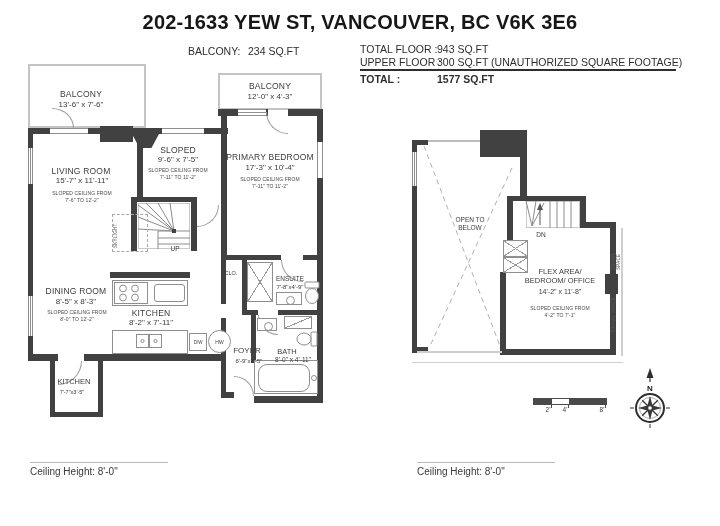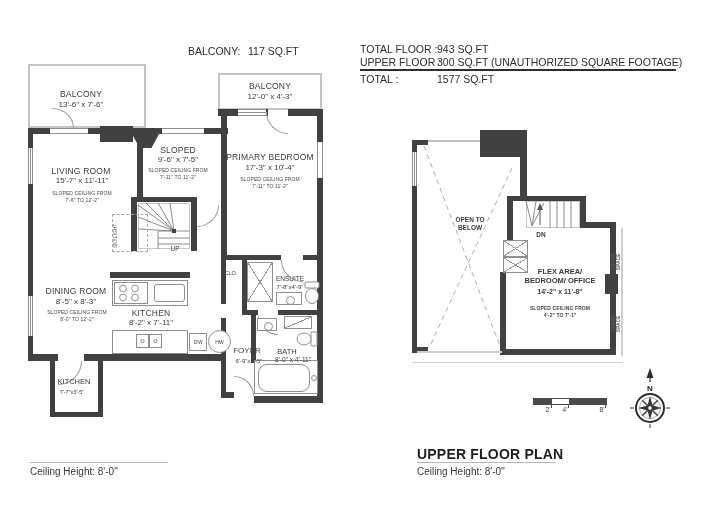--- a/index.html
+++ b/index.html
@@ -21,34 +21,35 @@
   .arc-bl{border-bottom-width:1px;border-left-width:1px;border-radius:0 0 0 100%;}
   .arc-br{border-bottom-width:1px;border-right-width:1px;border-radius:0 0 100% 0;}
   .lbl{position:absolute;transform:translateX(-50%);text-align:center;line-height:1.05;white-space:nowrap;color:#3c3c3c;}
   .rname{font-size:8.5px;letter-spacing:.2px;}
   .rdim{font-size:8px;}
   .rnote{font-size:5px;color:#4a4a4a;letter-spacing:.1px;}
   .tinyl{font-size:6.5px;}
   .vtext{position:absolute;writing-mode:vertical-rl;transform:rotate(180deg);font-size:4.5px;color:#5a5a5a;line-height:1;letter-spacing:.3px;}
   .title{position:absolute;left:0;top:11px;width:100%;text-align:center;font-size:20px;font-weight:700;color:#171717;letter-spacing:.2px;}
   .sum{position:absolute;font-size:10.5px;color:#2e2e2e;}
-  .sumb{font-weight:400;}
+  .sumb{font-weight:700;}
   .heading{position:absolute;font-size:14px;font-weight:700;color:#1f1f1f;letter-spacing:.2px;}
   .ceil{position:absolute;font-size:10px;color:#3a3a3a;}
   .rule{position:absolute;background:#b8b8b8;height:1px;}
   .circle{border-radius:50%;display:flex;align-items:center;justify-content:center;}
   svg{position:absolute;overflow:visible;}
 </style>
 </head>
 <body>
 
 <div id="page">
 
+  <div class="title">202-1633 YEW ST, VANCOUVER, BC V6K 3E6</div>
   <div class="sum" style="left:188px;top:45px;">BALCONY:</div>
-  <div class="sum" style="left:248px;top:45px;">117 SQ.FT</div>
+  <div class="sum" style="left:248px;top:45px;">234 SQ.FT</div>
   <div class="sum" style="left:360px;top:43px;">TOTAL FLOOR :</div>
   <div class="sum" style="left:437px;top:43px;">943 SQ.FT</div>
   <div class="sum" style="left:360px;top:56px;">UPPER FLOOR :</div>
   <div class="sum" style="left:437px;top:56px;">300 SQ.FT (UNAUTHORIZED SQUARE FOOTAGE)</div>
   <div class="abs" style="left:360px;top:69px;width:316px;height:2px;background:#2e2e2e;"></div>
   <div class="sum sumb" style="left:360px;top:73px;">TOTAL :</div>
   <div class="sum sumb" style="left:437px;top:73px;">1577 SQ.FT</div>
 
   <div class="abs" style="left:0;top:0;width:720px;height:526px;">
 
@@ -201,21 +202,21 @@
     <div class="lbl" style="left:287px;top:348px;font-size:7.5px;">BATH</div>
     <div class="lbl" style="left:293px;top:357px;font-size:6.5px;">8'-0" x 4'-11"</div>
     <div class="lbl" style="left:247px;top:347px;font-size:8px;">FOYER</div>
     <div class="lbl" style="left:249px;top:358px;font-size:6px;">6'-9"x3'-5"</div>
     <div class="lbl" style="left:74px;top:378px;font-size:7.5px;">KITCHEN</div>
     <div class="lbl" style="left:72px;top:390px;font-size:5.5px;">7'-7"x3'-5"</div>
     <div class="lbl" style="left:231px;top:271px;font-size:5.5px;">CLO.</div>
     <div class="lbl tinyl" style="left:175px;top:246px;">UP</div>
   </div>
 
-  <div class="abs" style="left:0;top:0;width:720px;height:378px;font-weight:bold;">
+  <div class="abs" style="left:0;top:0;width:720px;height:378px;">
     <div class="w" style="left:412px;top:140px;width:5px;height:212px;"></div>
     <div class="wv" style="left:412px;top:152px;width:5px;height:34px;"></div>
     <div class="w" style="left:412px;top:140px;width:16px;height:5px;"></div>
     <div class="tl" style="left:428px;top:140px;width:54px;height:2px;"></div>
     <div class="w" style="left:480px;top:130px;width:47px;height:27px;"></div>
     <div class="w" style="left:520px;top:157px;width:7px;height:42px;"></div>
     <div class="w" style="left:507px;top:196px;width:79px;height:5px;"></div>
     <div class="w" style="left:507px;top:201px;width:6px;height:40px;"></div>
     <div class="w" style="left:580px;top:201px;width:6px;height:27px;"></div>
     <div class="w" style="left:586px;top:222px;width:26px;height:6px;"></div>
@@ -294,17 +295,16 @@
     <circle cx="22" cy="42" r="2.2" fill="#fff" stroke="#333" stroke-width="0.8"></circle>
     <g stroke="#333" stroke-width="1">
         <line x1="2" y1="42" x2="6" y2="42"></line>
         <line x1="38" y1="42" x2="42" y2="42"></line>
         <line x1="22" y1="58" x2="22" y2="62"></line>
       </g>
   </svg>
 
   <div class="rule" style="left:30px;top:462px;width:138px;"></div>
   <div class="ceil" style="left:30px;top:466px;">Ceiling Height: 8'-0"</div>
-  <div class="heading" style="left:417px;top:446px;">UPPER FLOOR PLAN</div>
   <div class="rule" style="left:417px;top:462px;width:138px;"></div>
   <div class="ceil" style="left:417px;top:466px;">Ceiling Height: 8'-0"</div>
 
 </div>
 
 </body></html>

